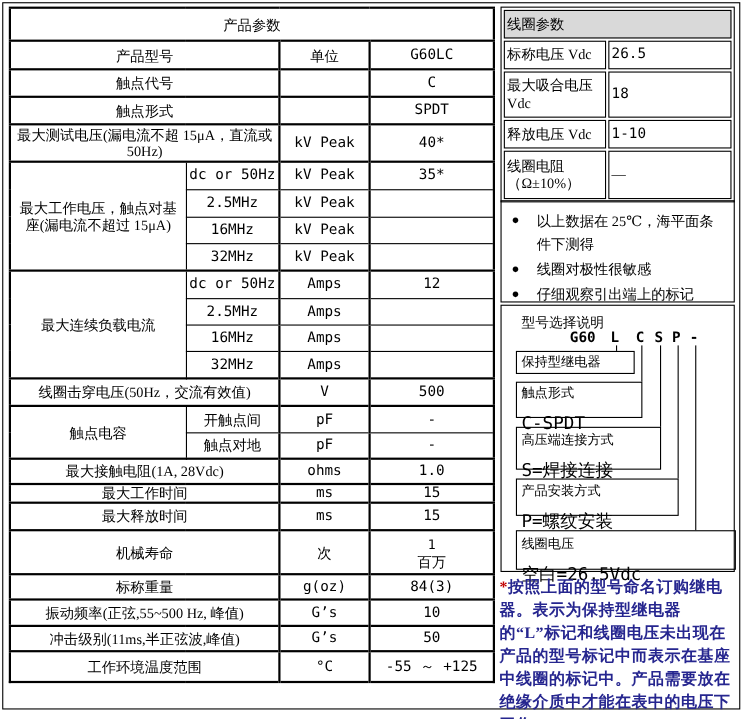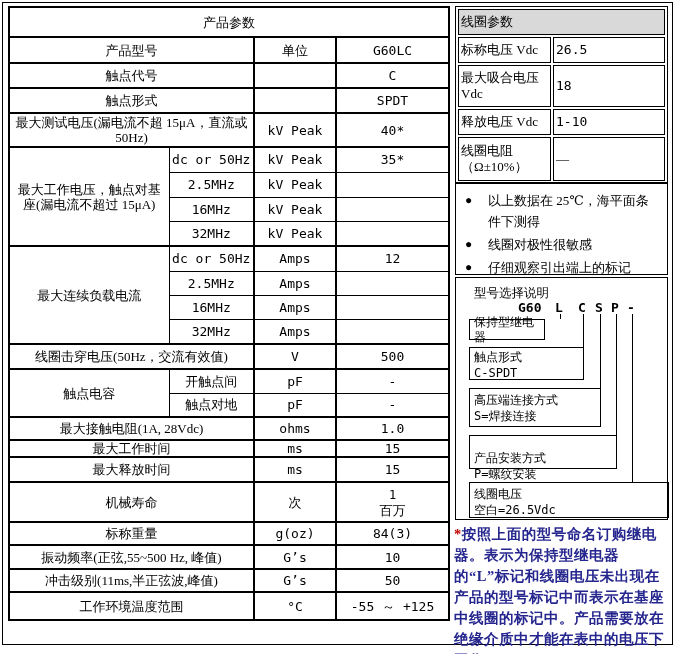--- a/index.html
+++ b/index.html
@@ -30,26 +30,26 @@
   .ms-code span{position:absolute;top:0;}
   .ms-base{left:62px;text-align:center;}
   .ms-l1{left:99px;} .ms-l2{left:122px;} .ms-l3{left:139px;} .ms-l4{left:155px;} .ms-l5{left:171px;}
   .vline{position:absolute;width:1px;background:#000;}
   .vl1{left:104px;top:36px;height:5px;}
   .vl2{left:127px;top:36px;height:33px;}
   .vl3{left:144px;top:36px;height:74px;}
   .vl4{left:160px;top:36px;height:121px;}
   .vl5{left:176px;top:36px;height:168px;}
   .ms-box{position:absolute;left:13px;border:1px solid #000;box-sizing:border-box;font-size:12px;line-height:15px;padding:2px 4px;}
-  .msb1{top:41px;width:76px;height:21px;display:flex;align-items:center;}
+  .msb1{top:41px;width:108px;height:21px;display:flex;align-items:center;}
   .msb2{top:69px;width:115px;height:33px;}
   .msb3{top:110px;width:132px;height:39px;padding-top:4px;}
-  .msb4{top:157px;width:148px;height:34px;padding-top:15px;}
+  .msb4{top:157px;width:148px;height:34px;padding-top:3px;}
   .msb5{top:204px;width:200px;height:36px;padding-top:4px;}
-  .ms-box .l2{display:block;font-family:"DejaVu Sans Mono","Liberation Mono",monospace;font-size:12px;margin-top:1px;}
+  .ms-box .l2{display:block;font-family:"DejaVu Sans Mono","Liberation Mono",monospace;font-size:16px;margin-top:12px;}
 
   .footnote{position:absolute;left:1px;top:521px;width:214px;font-size:14.5px;line-height:21px;font-weight:bold;color:#26268f;letter-spacing:0.5px;}
   .footnote .mk{color:#c00000;font-weight:bold;}
 </style>
 </head>
 <body>
 
 <div class="page">
 
   <table class="ptable">

